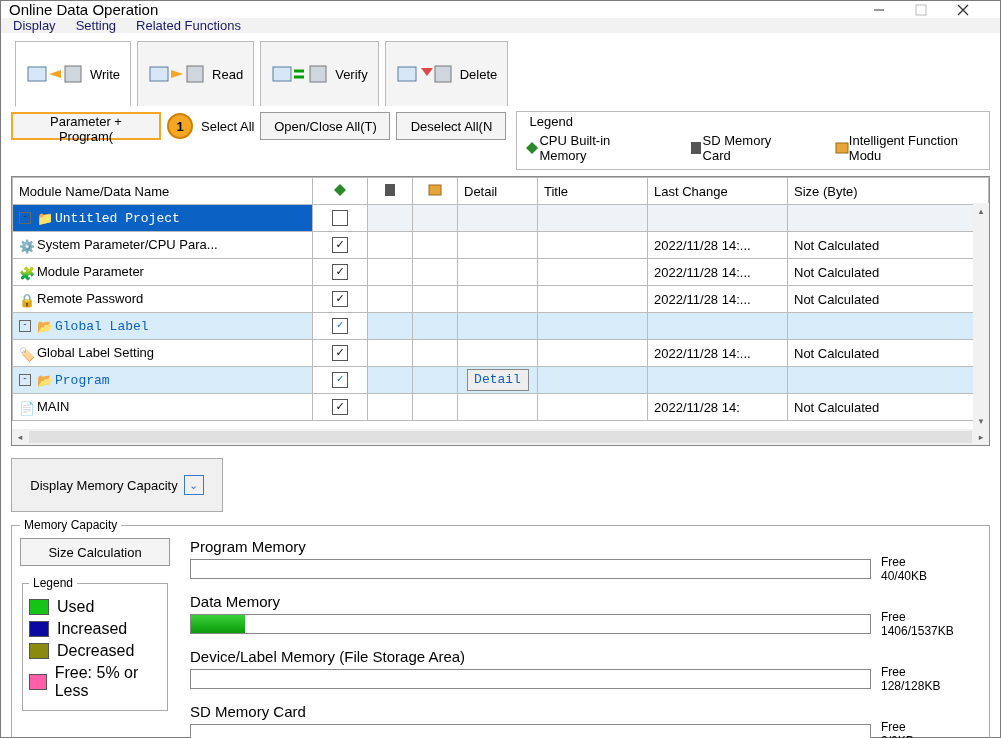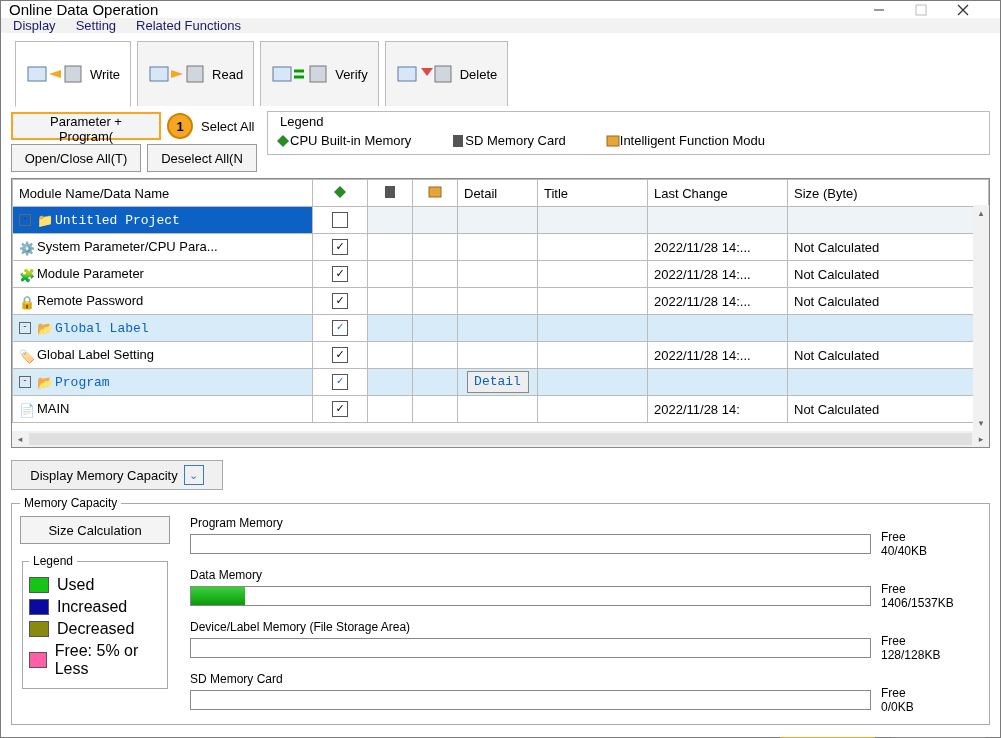--- a/index.html
+++ b/index.html
@@ -9,21 +9,21 @@
   .winbtn{width:42px;height:100%;display:flex;align-items:center;justify-content:center}
   .winbtn svg{display:block}
   .menubar{height:28px;background:#f2f2f2;display:flex;align-items:center;gap:20px;padding:0 12px;color:#1a1a6a}
   .menubar span{cursor:default}
   .content{flex:1;display:flex;flex-direction:column;padding:4px 10px 10px 10px;gap:6px;box-sizing:border-box;}
   .tabs{display:flex;gap:6px;padding:4px 4px 0 4px}
   .tab{height:28px;display:flex;align-items:center;gap:6px;padding:18px 10px;border:1px solid #bbb;border-bottom:none;background:#f4f4f4}
   .tab.sel{background:#fff;border-bottom:1px solid #fff;margin-bottom:-1px}
   .tabicon{width:58px;height:22px;display:flex;align-items:center;justify-content:center}
   .row2{display:flex;gap:10px;align-items:flex-start;}
-  .btncol{display:flex;flex-direction:column;gap:4px}
+  .btncol{display:flex;flex-direction:row;gap:4px}
   .btnrow{display:flex;gap:6px;align-items:center}
   button.std{height:28px;padding:0 10px;background:#f4f4f4;border:1px solid #9a9a9a;font-size:13px}
   .legendbox{flex:1;border:1px solid #bbb;padding:2px 8px 6px 8px;margin-top:-1px}
   .legendtitle{font-size:13px;margin:-10px 0 4px 0;background:#fff;display:inline-block;padding:0 4px;position:relative}
   .legenditems{display:flex;gap:40px;align-items:center}
   .legit{display:flex;align-items:center;}
   .ib{width:14px;height:14px;display:inline-flex;align-items:center;justify-content:center}
   .gridwrap{border:1px solid #888;flex:0 0 auto;position:relative}
   table.gr{border-collapse:collapse;width:100%;table-layout:fixed}
   table.gr th,table.gr td{border:1px solid #bbb;height:26px;padding:0 6px;font-weight:normal;text-align:left;overflow:hidden;white-space:nowrap;text-overflow:ellipsis;font-size:13px}
@@ -33,32 +33,32 @@
   .chk{display:inline-block;width:14px;height:14px;border:1px solid #555;background:#fff;vertical-align:middle}
   .chk.on::after{content:"✓";display:block;font-size:11px;line-height:12px;text-align:center}
   .cellc{text-align:center !important}
   .detailbtn{display:inline-block;width:60px;height:20px;line-height:20px;text-align:center;border:1px solid #888;background:#eee}
   .gridscroll{height:252px;overflow:hidden;position:relative}
   .sbv{position:absolute;right:0;top:26px;width:16px;height:226px;background:#f1f1f1;display:flex;flex-direction:column}
   .sbv .up,.sbv .down{height:16px;display:flex;align-items:center;justify-content:center;font-size:9px;color:#666}
   .sbh{height:16px;background:#f1f1f1;display:flex;align-items:center}
   .sbh .lh,.sbh .rh{width:16px;text-align:center;font-size:9px;color:#666}
   .sbh .track{flex:1;background:#e0e0e0;height:12px;margin:0 1px}
-  .disc{height:28px;display:flex;align-items:center;gap:6px;border:1px solid #aaa;padding:0 10px;width:190px;background:#f0f0f0;justify-content:center;margin-top:6px}
+  .disc{height:28px;display:flex;align-items:center;gap:6px;border:1px solid #aaa;padding:12px 10px;width:190px;background:#f0f0f0;justify-content:center;margin-top:6px}
   .disc .chev{width:18px;height:18px;border:1px solid #3a7ac0;display:flex;align-items:center;justify-content:center;color:#3a7ac0;font-size:11px}
   fieldset.mc{border:1px solid #aaa;padding:6px 8px 10px 8px;margin:0}
   fieldset.mc legend{font-size:12px;padding:0 4px}
   .memrow{display:flex;gap:20px;align-items:flex-start}
   .memleft{width:150px;display:flex;flex-direction:column;gap:6px}
   .memleft button{width:100%}
   .legbox{border:0}
   .legline{display:flex;align-items:center;gap:8px;font-size:16px;margin:4px 0}
   .sw{width:18px;height:14px;border:1px solid #555}
   .memright{flex:1;display:flex;flex-direction:column;gap:10px}
-  .mrow .lbl{font-size:12px}
+  .mrow .lbl{font-size:15px}
   .mrow .barrow{display:flex;align-items:center;gap:10px}
   .bar{flex:1;height:18px;border:1px solid #888;background:#fff;position:relative}
   .bar .fill{position:absolute;left:0;top:0;bottom:0;background:linear-gradient(#3ad23a,#0a9a0a)}
   .free{width:100px;font-size:12px}
   .footer{display:flex;justify-content:flex-end;gap:16px;align-items:center;padding:6px 4px 0 0}
   button.big{width:95px;height:28px;background:#f4f4f4;border:1px solid #888}
   .callout{width:22px;height:22px;border-radius:50%;background:#f5a623;border:2px solid #d08000;color:#000;font-weight:bold;display:inline-flex;align-items:center;justify-content:center;font-size:13px}
   .exec-hl{border:2px solid #f5a623 !important;padding:0}
   .param-hl{border:2px solid #f5a623 !important}
   .treeind0{padding-left:6px}

